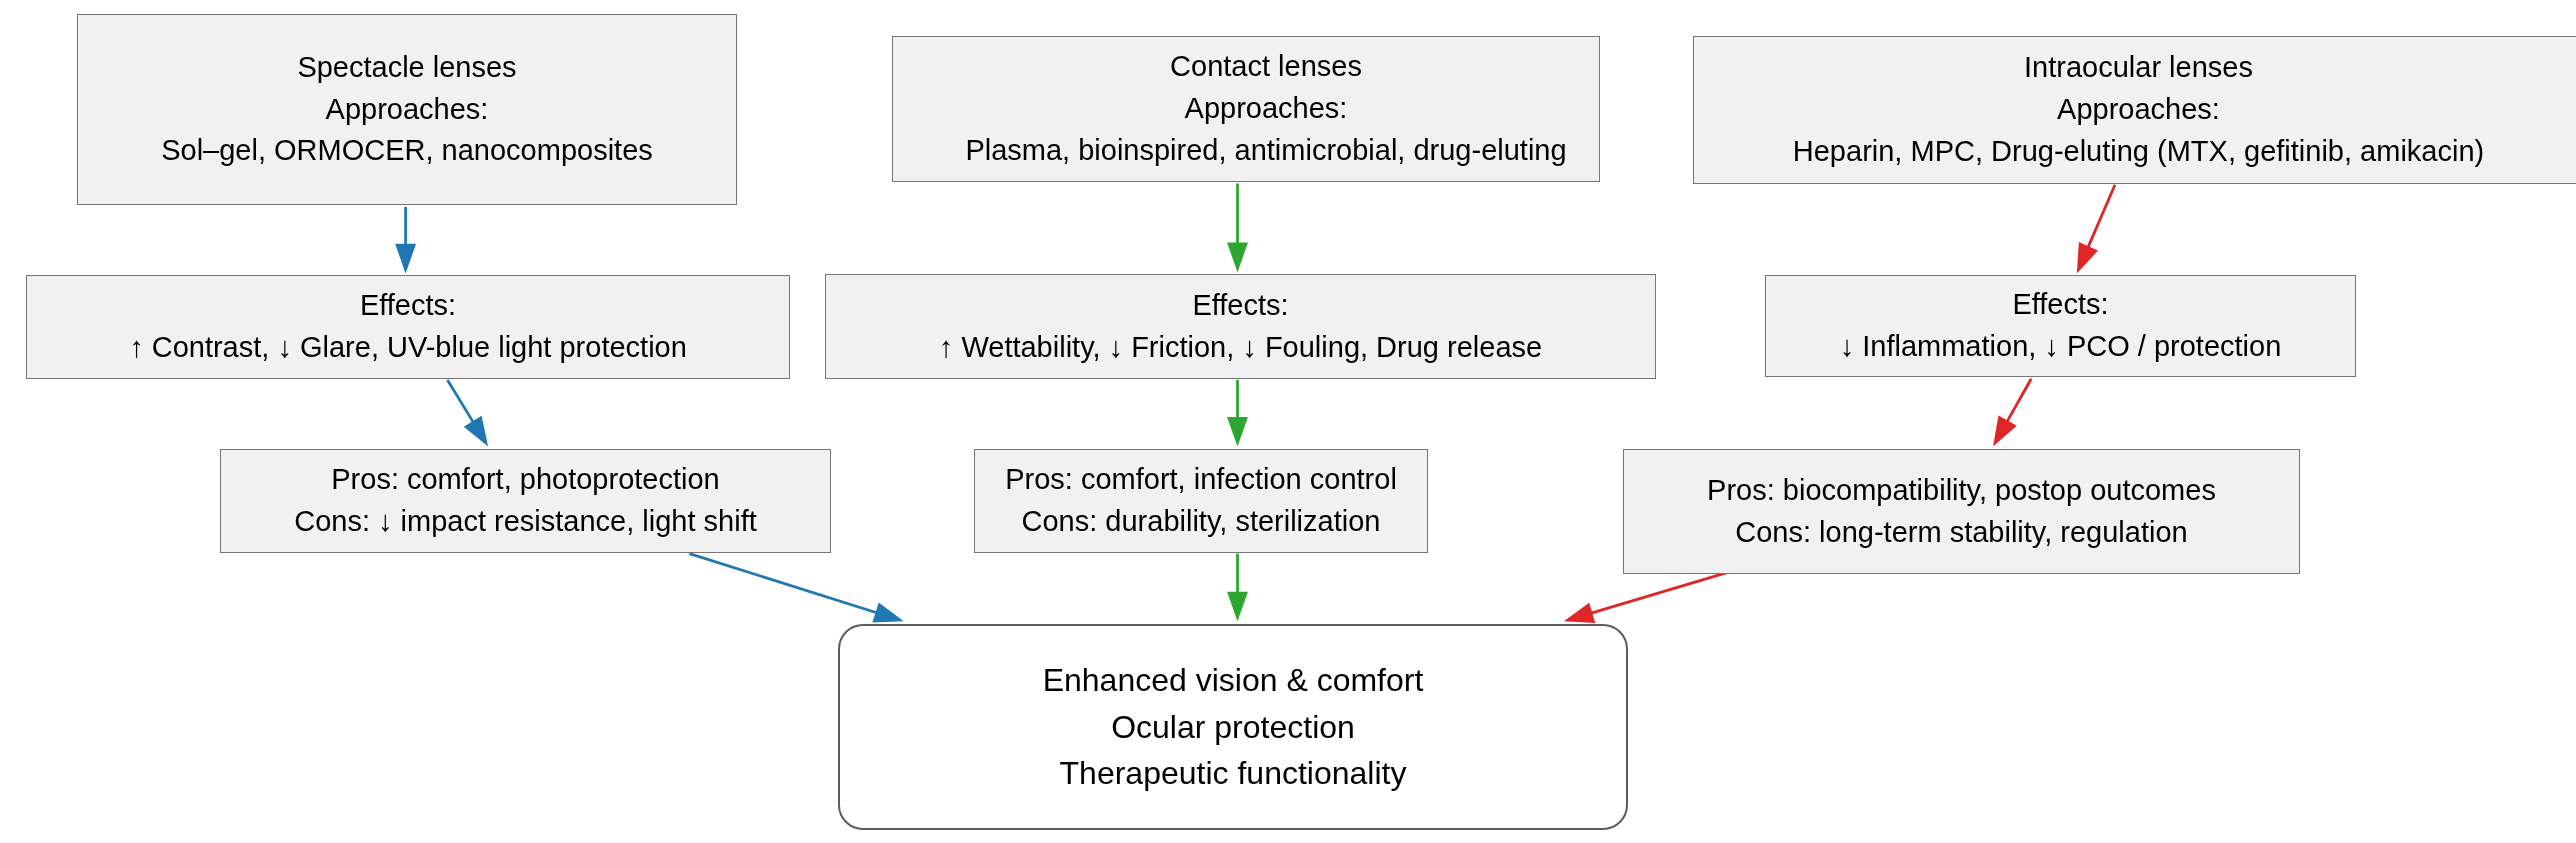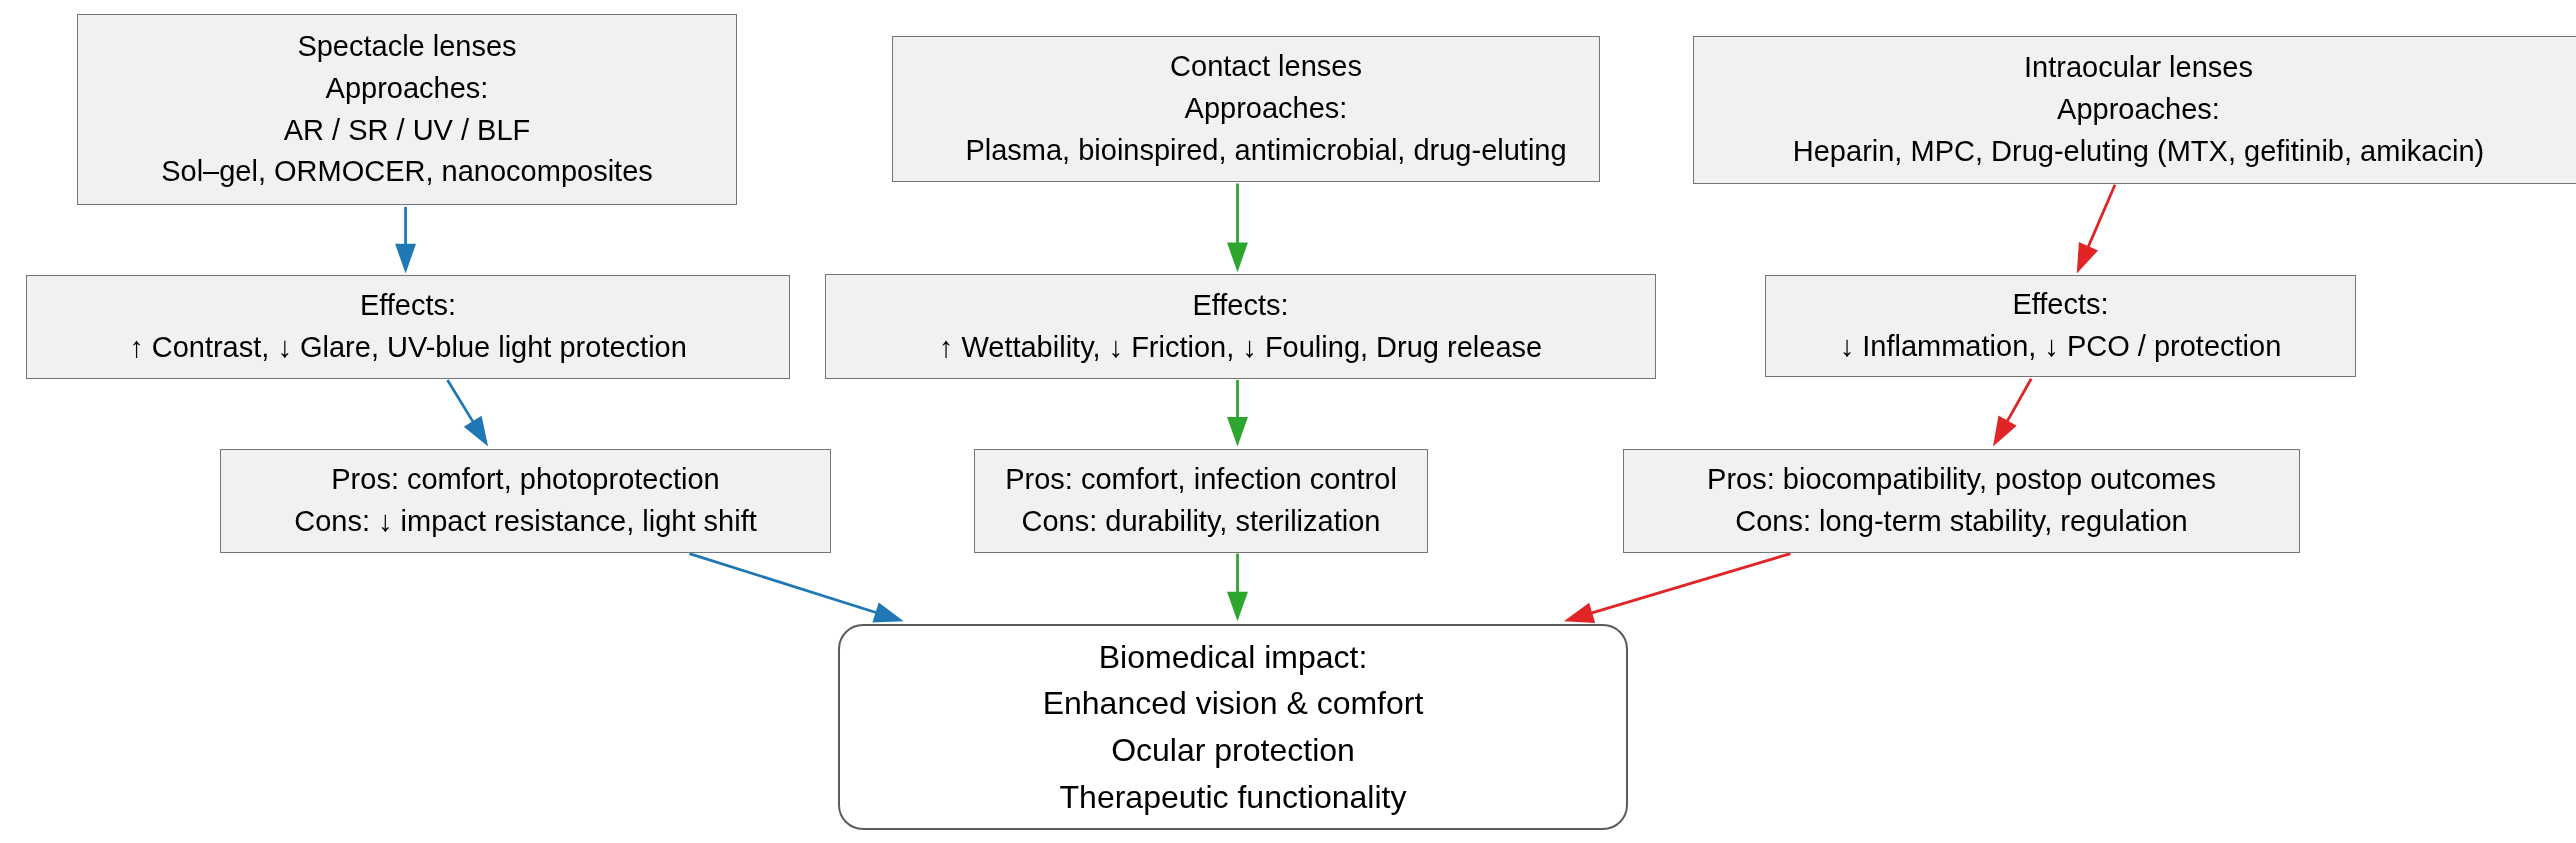--- a/index.html
+++ b/index.html
@@ -67,21 +67,20 @@
       <polygon points="3352,444 3355.367774337301,393.1899803580729 3386.5962272831803,406.63556426532654" fill="#e12526"></polygon>
       <line x1="3278" y1="615" x2="3236.6225486615144" y2="688.4116072134418" stroke="#e12526" stroke-width="4.5"></line>
       <polygon points="3216,725 3224.759039485267,674.8374718809395 3254.378214598195,691.531916035499" fill="#e12526"></polygon>
       <line x1="2887" y1="899" x2="2559.2407224740646" y2="996.9715231735133" stroke="#e12526" stroke-width="4.5"></line>
       <polygon points="2519,1009 2560.120727921543,978.9652578635606 2569.8580663048897,1011.5410808187556" fill="#e12526"></polygon>
     </svg>
 
   <div class="node" style="left:65px; top:14px; width:660px; height:191px;">
     <div class="tline">Spectacle lenses</div>
     <div class="tline">Approaches:</div>
-    <div class="tline">AR / SR / UV / BLF</div>
     <div class="tline">Sol–gel, ORMOCER, nanocomposites</div>
   </div>
 
   <div class="node" style="left:880px; top:36px; width:708px; height:146px;padding-left:40px;">
     <div class="tline">Contact lenses</div>
     <div class="tline">Approaches:</div>
     <div class="tline">Plasma, bioinspired, antimicrobial, drug-eluting</div>
   </div>
 
   <div class="node" style="left:1681px; top:36px; width:891px; height:148px;">
@@ -108,26 +107,25 @@
   <div class="node" style="left:208px; top:449px; width:611px; height:104px;">
     <div class="tline">Pros: comfort, photoprotection</div>
     <div class="tline">Cons: ↓ impact resistance, light shift</div>
   </div>
 
   <div class="node" style="left:962px; top:449px; width:454px; height:104px;">
     <div class="tline">Pros: comfort, infection control</div>
     <div class="tline">Cons: durability, sterilization</div>
   </div>
 
-  <div class="node" style="left:1611px; top:449px; width:677px; height:104px;">
+  <div class="node" style="left:1611px; top:449px; width:677px; height:125px;">
     <div class="tline">Pros: biocompatibility, postop outcomes</div>
     <div class="tline">Cons: long-term stability, regulation</div>
   </div>
 
   <div class="node impact" style="left:826px; top:624px; width:790px; height:206px;">
-    <div class="tline">Biomedical impact:</div>
     <div class="tline">Enhanced vision &amp; comfort</div>
     <div class="tline">Ocular protection</div>
     <div class="tline">Therapeutic functionality</div>
   </div>
 
 </div>
 
 
 </body></html>

